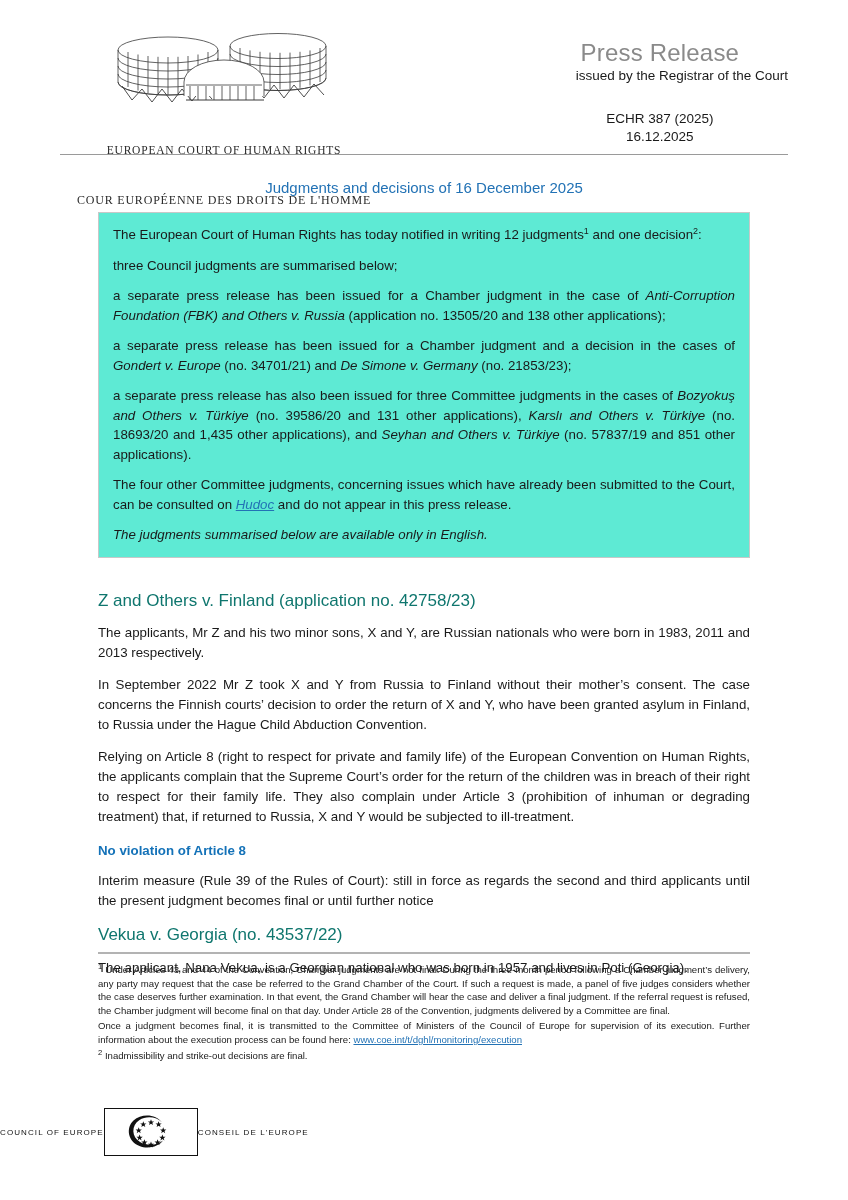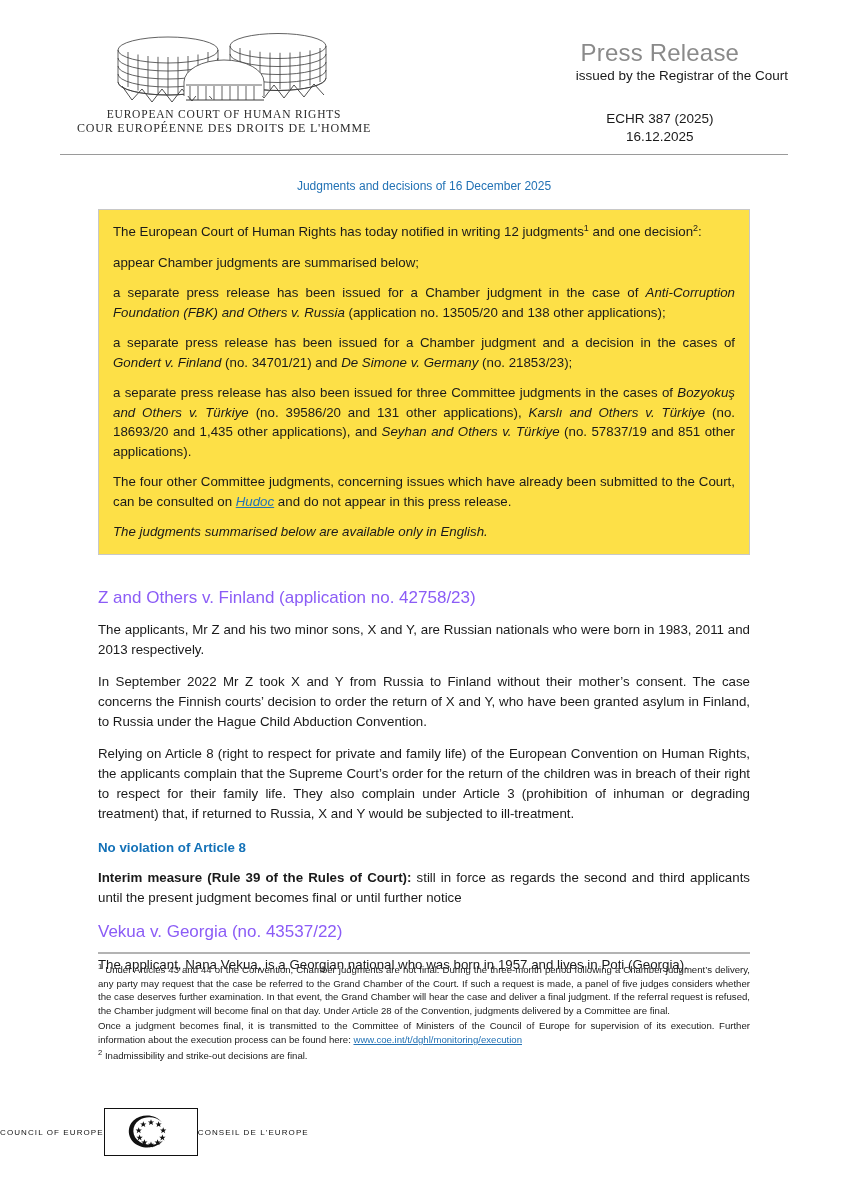--- a/index.html
+++ b/index.html
@@ -30,20 +30,21 @@
     justify-content: space-between;
     padding-top: 28px;
     height: 120px;
   }
   .logo-block {
     width: 300px;
     padding-left: 14px;
     display: flex;
     flex-direction: column;
     align-items: center;
+    gap: 36px;
   }
   .logo-svg { display: block; }
   .logo-line1, .logo-line2 {
     font-family: "Liberation Serif", serif;
     font-size: 11.5px;
     letter-spacing: 0.8px;
     color: #2b2b2b;
     white-space: nowrap;
     margin-top: 2px;
   }
@@ -78,29 +79,29 @@
   .rule-top {
     border: 0;
     border-top: 1.5px solid #9a9a9a;
     margin: 6px 0 0 0;
   }
 
   
   .doc-title {
     text-align: center;
     color: #2272b5;
-    font-size: 12px;
+    font-size: 15px;
     font-weight: normal;
     margin: 24px 0 16px 0;
   }
 
   
   .summary-box {
     border: 1px solid #c8c8c8;
-    background: #fde047;
+    background: #5eead4;
     padding: 12px 14px 10px 14px;
     margin: 0 38px 0 38px;
     box-sizing: border-box;
   }
   .summary-box p {
     margin: 0 0 11px 0;
     font-size: 13.3px;
     line-height: 1.47;
     text-align: justify;
   }
@@ -119,37 +120,37 @@
   }
 
   
   .content {
     margin: 0 38px;
     padding-top: 18px;
   }
   .case-heading {
     font-size: 17px;
     font-weight: normal;
-    color: #8b5cf6;
+    color: #0f766e;
     margin: 14px 0 12px 0;
     line-height: 1.25;
   }
   .content p {
     margin: 0 0 12px 0;
     font-size: 13.3px;
     line-height: 1.5;
     text-align: justify;
   }
   .verdict {
     color: #1472b8;
     font-weight: bold;
     font-size: 13.3px;
     margin: 16px 0 13px 0;
   }
-  .lead-bold { font-weight: bold; margin-top: 40px; }
+  .lead-bold { font-weight: normal; margin-top: 40px; }
 
   
   .footnotes {
     position: absolute;
     left: 98px;
     right: 98px;
     top: 952px;
   }
   .fn-rule {
     border: 0;
@@ -246,28 +247,28 @@
   <hr class="rule-top">
 
   <h1 class="doc-title">Judgments and decisions of 16 December 2025</h1>
 
   <div class="summary-box">
 
     <p>
       <span>The European Court of Human Rights has today notified in writing 12 judgments</span><sup>1</sup><span> and one decision</span><sup>2</sup><span>:</span>
     </p>
 
-    <p>appear Chamber judgments are summarised below;</p>
+    <p>three Council judgments are summarised below;</p>
 
     <p>
       <span>a separate press release has been issued for a Chamber judgment in the case of </span><span class="it">Anti-Corruption Foundation (FBK) and Others v. Russia</span><span> (application no. 13505/20 and 138 other applications);</span>
     </p>
 
     <p>
-      <span>a separate press release has been issued for a Chamber judgment and a decision in the cases of </span><span class="it">Gondert v. Finland</span><span> (no. 34701/21) and </span><span class="it">De Simone v. Germany</span><span> (no. 21853/23);</span>
+      <span>a separate press release has been issued for a Chamber judgment and a decision in the cases of </span><span class="it">Gondert v. Europe</span><span> (no. 34701/21) and </span><span class="it">De Simone v. Germany</span><span> (no. 21853/23);</span>
     </p>
 
     <p>
       <span>a separate press release has also been issued for three Committee judgments in the cases of </span><span class="it">Bozyokuş and Others v. Türkiye</span><span> (no. 39586/20 and 131 other applications), </span><span class="it">Karslı and Others v. Türkiye</span><span> (no. 18693/20 and 1,435 other applications), and </span><span class="it">Seyhan and Others v. Türkiye</span><span> (no. 57837/19 and 851 other applications).</span>
     </p>
 
     <p>
       <span>The four other Committee judgments, concerning issues which have already been submitted to the Court, can be consulted on </span><a class="link" href="#">Hudoc</a><span> and do not appear in this press release.</span>
     </p>
 

